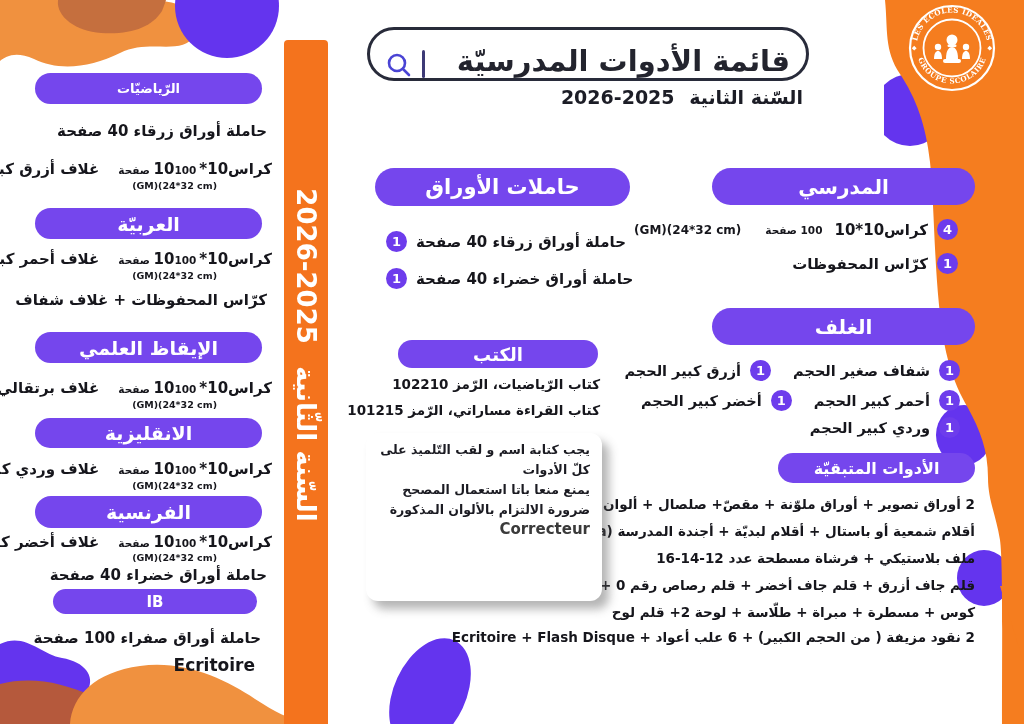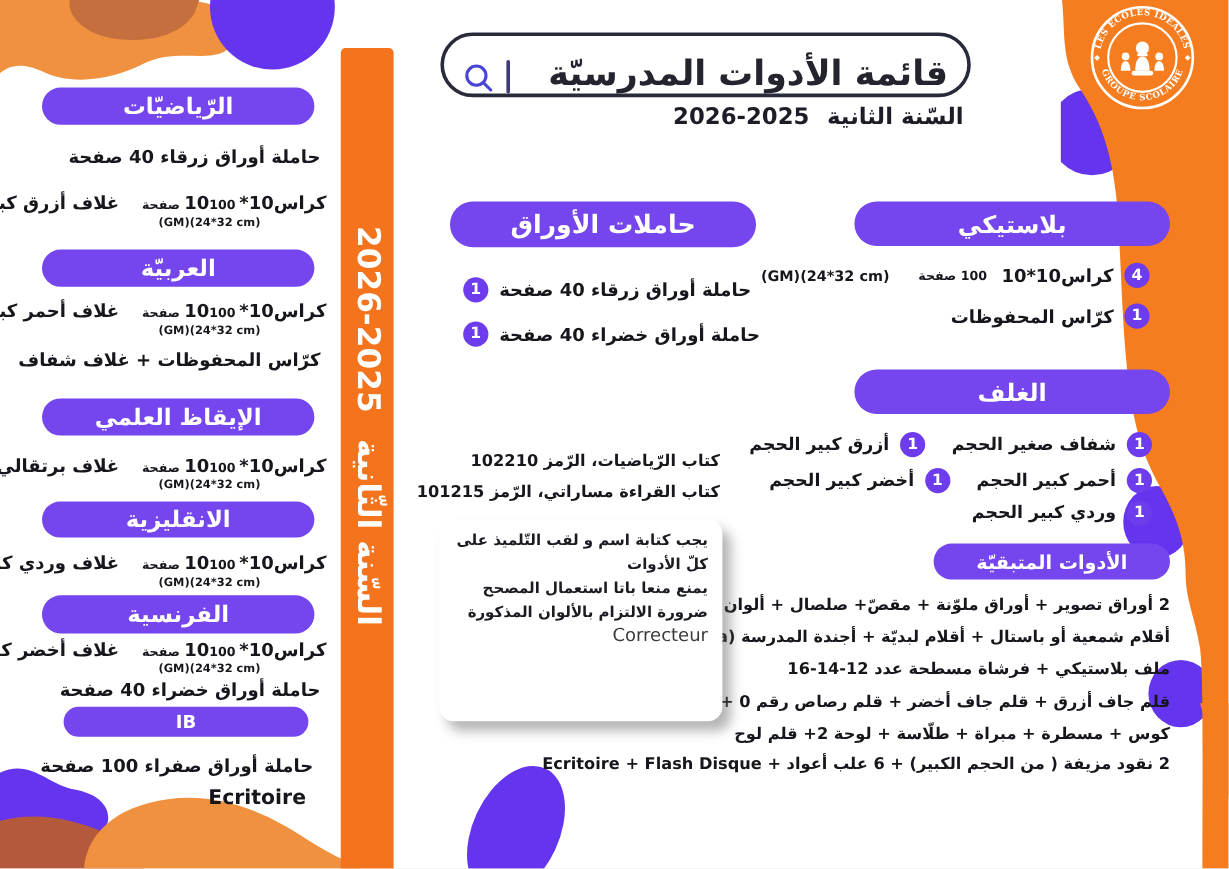--- a/index.html
+++ b/index.html
@@ -34,21 +34,21 @@
          font-size:13px;align-items:center;justify-content:center;}
   .item-row{position:absolute;z-index:2;display:flex;align-items:center;gap:9px;white-space:nowrap;color:#16161c;font-size:15px;}
   .rtl-row{direction:rtl;}
   .cover-cell{display:flex;align-items:center;gap:9px;direction:rtl;}
   
   .card{position:absolute;left:366px;top:433px;width:236px;height:168px;z-index:3;background:#fff;border-radius:12px;
         box-shadow:7px 8px 10px rgba(90,90,90,.45);}
   .card-head{height:48px;background:#ab1e41;border-radius:10px 10px 0 0;display:flex;align-items:center;justify-content:center;
              color:#fff;font-size:23px;}
   .card-body{padding:7px 12px 0 8px;direction:rtl;text-align:right;font-size:12.5px;line-height:20px;color:#1b1b22;}
-  .correcteur{direction:ltr;font-weight:400;font-size:15px;color:#3a3a3a;line-height:19px;}
+  .correcteur{direction:ltr;font-weight:700;font-size:15px;color:#3a3a3a;line-height:19px;}
   .warning{color:#e3232e;font-size:11.5px;margin-top:2px;line-height:15px;}
 </style>
 </head>
 <body>
 
 <div class="page">
 
   <svg class="deco" style="left:0;top:0" width="280" height="95" viewBox="0 0 280 95">
     <path fill="#f0913f" d="M0,0 L152,0 C192,2 204,18 195,35 C182,57 150,38 120,53 C90,68 58,71 34,59 C16,51 6,56 0,61 Z"></path>
     <path fill="#c56f3e" d="M58,0 C56,17 76,31 101,33 C131,35 152,27 162,11 C164,6 166,0 166,0 Z"></path>
@@ -113,21 +113,21 @@
       <rect x="41.5" y="42.5" width="9" height="2.4" rx="1.2"></rect>
       <path d="M40,57 C40,48 43,45 46,45 C49,45 52,48 52,57 Z"></path>
       <rect x="37" y="57" width="18" height="4" rx="2"></rect>
       <circle cx="32" cy="45" r="3.2"></circle>
       <path d="M28,57 C28,51 30,49 32,49 C34,49 36,51 36,57 Z"></path>
       <circle cx="60" cy="45" r="3.2"></circle>
       <path d="M56,57 C56,51 58,49 60,49 C62,49 64,51 64,57 Z"></path>
     </g>
   </svg>
 
-  <div class="pill" style="left:35px;top:73px;width:227px;height:31px;font-size:19px">الرّياضيّات</div>
+  <div class="pill" style="left:35px;top:73px;width:227px;height:31px;font-size:13px">الرّياضيّات</div>
   <div class="txt" style="right:757px;top:122px;font-size:15px">حاملة أوراق زرقاء 40 صفحة</div>
   <div class="txt kras-line" style="right:752px;top:160px">
     <span>كراس10*10</span><span class="k-small">100 صفحة</span><span class="k-cover">غلاف أزرق  كبير الحجم</span>
   </div>
   <div class="txt kras-size" style="right:807px;top:180px">(GM)(24*32 cm)</div>
 
   <div class="pill" style="left:35px;top:208px;width:227px;height:31px;font-size:19px">العربيّة</div>
   <div class="txt kras-line" style="right:752px;top:250px">
     <span>كراس10*10</span><span class="k-small">100 صفحة</span><span class="k-cover">غلاف أحمر  كبير الحجم</span>
   </div>
@@ -160,33 +160,34 @@
   <div class="pill" style="left:375px;top:168px;width:255px;height:38px;font-size:21px">حاملات الأوراق</div>
   <div class="item-row" style="left:386px;top:231px">
     <span class="badge">1</span>
     <span style="direction:rtl">حاملة أوراق زرقاء 40 صفحة</span>
   </div>
   <div class="item-row" style="left:386px;top:268px">
     <span class="badge">1</span>
     <span style="direction:rtl">حاملة أوراق خضراء 40 صفحة</span>
   </div>
 
+  <div class="pill" style="left:398px;top:340px;width:200px;height:28px;font-size:18px">الكتب</div>
   <div class="txt" style="right:424px;top:376px;font-size:13.5px">كتاب الرّياضيات، الرّمز 102210</div>
   <div class="txt" style="right:424px;top:402px;font-size:13.5px">كتاب القراءة مساراتي، الرّمز 101215</div>
 
   <div class="card">
     <div class="card-body">
       <div>يجب كتابة اسم و لقب التّلميذ على كلّ الأدوات</div>
       <div>يمنع منعا باتا استعمال المصحح</div>
       <div>ضرورة الالتزام بالألوان المذكورة</div>
       <div class="correcteur">Correcteur</div>
     </div>
   </div>
 
-  <div class="pill" style="left:712px;top:168px;width:263px;height:37px;font-size:20px">بلاستيكي</div>
+  <div class="pill" style="left:712px;top:168px;width:263px;height:37px;font-size:20px">المدرسي</div>
   <div class="item-row rtl-row" style="right:66px;top:219px">
     <span class="badge">4</span>
     <span>كراس10*10</span>
     <span class="k-small">100 صفحة</span>
     <span class="ltr" style="font-size:12px;margin-right:12px">(GM)(24*32 cm)</span>
   </div>
   <div class="item-row rtl-row" style="right:66px;top:253px">
     <span class="badge">1</span>
     <span>كرّاس المحفوظات</span>
   </div>

